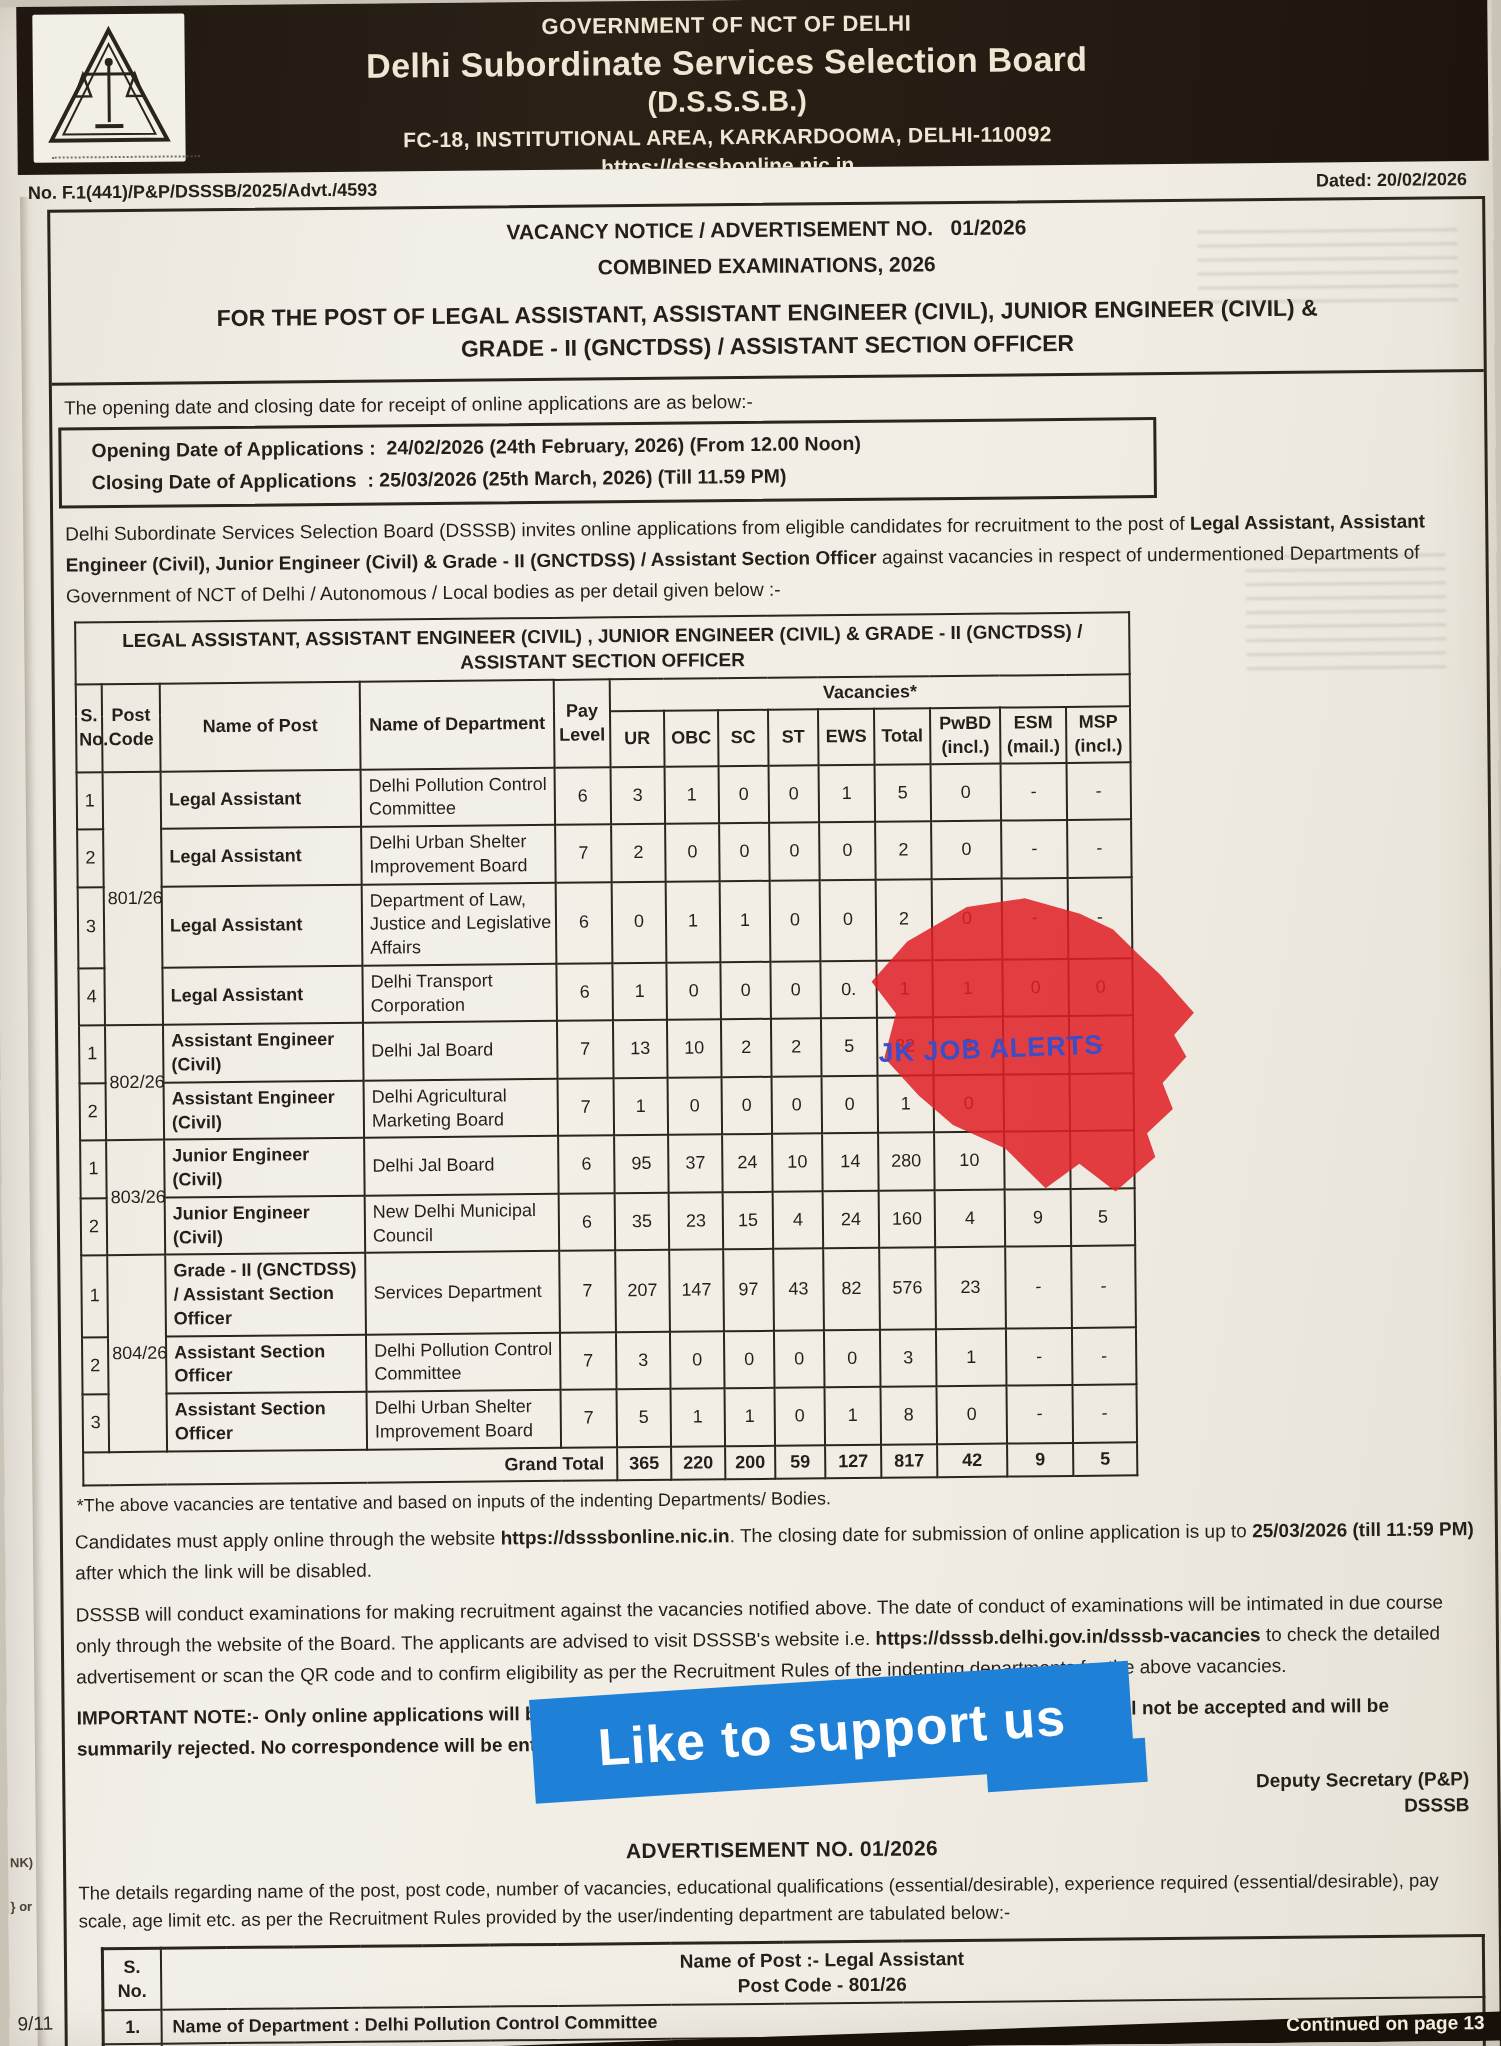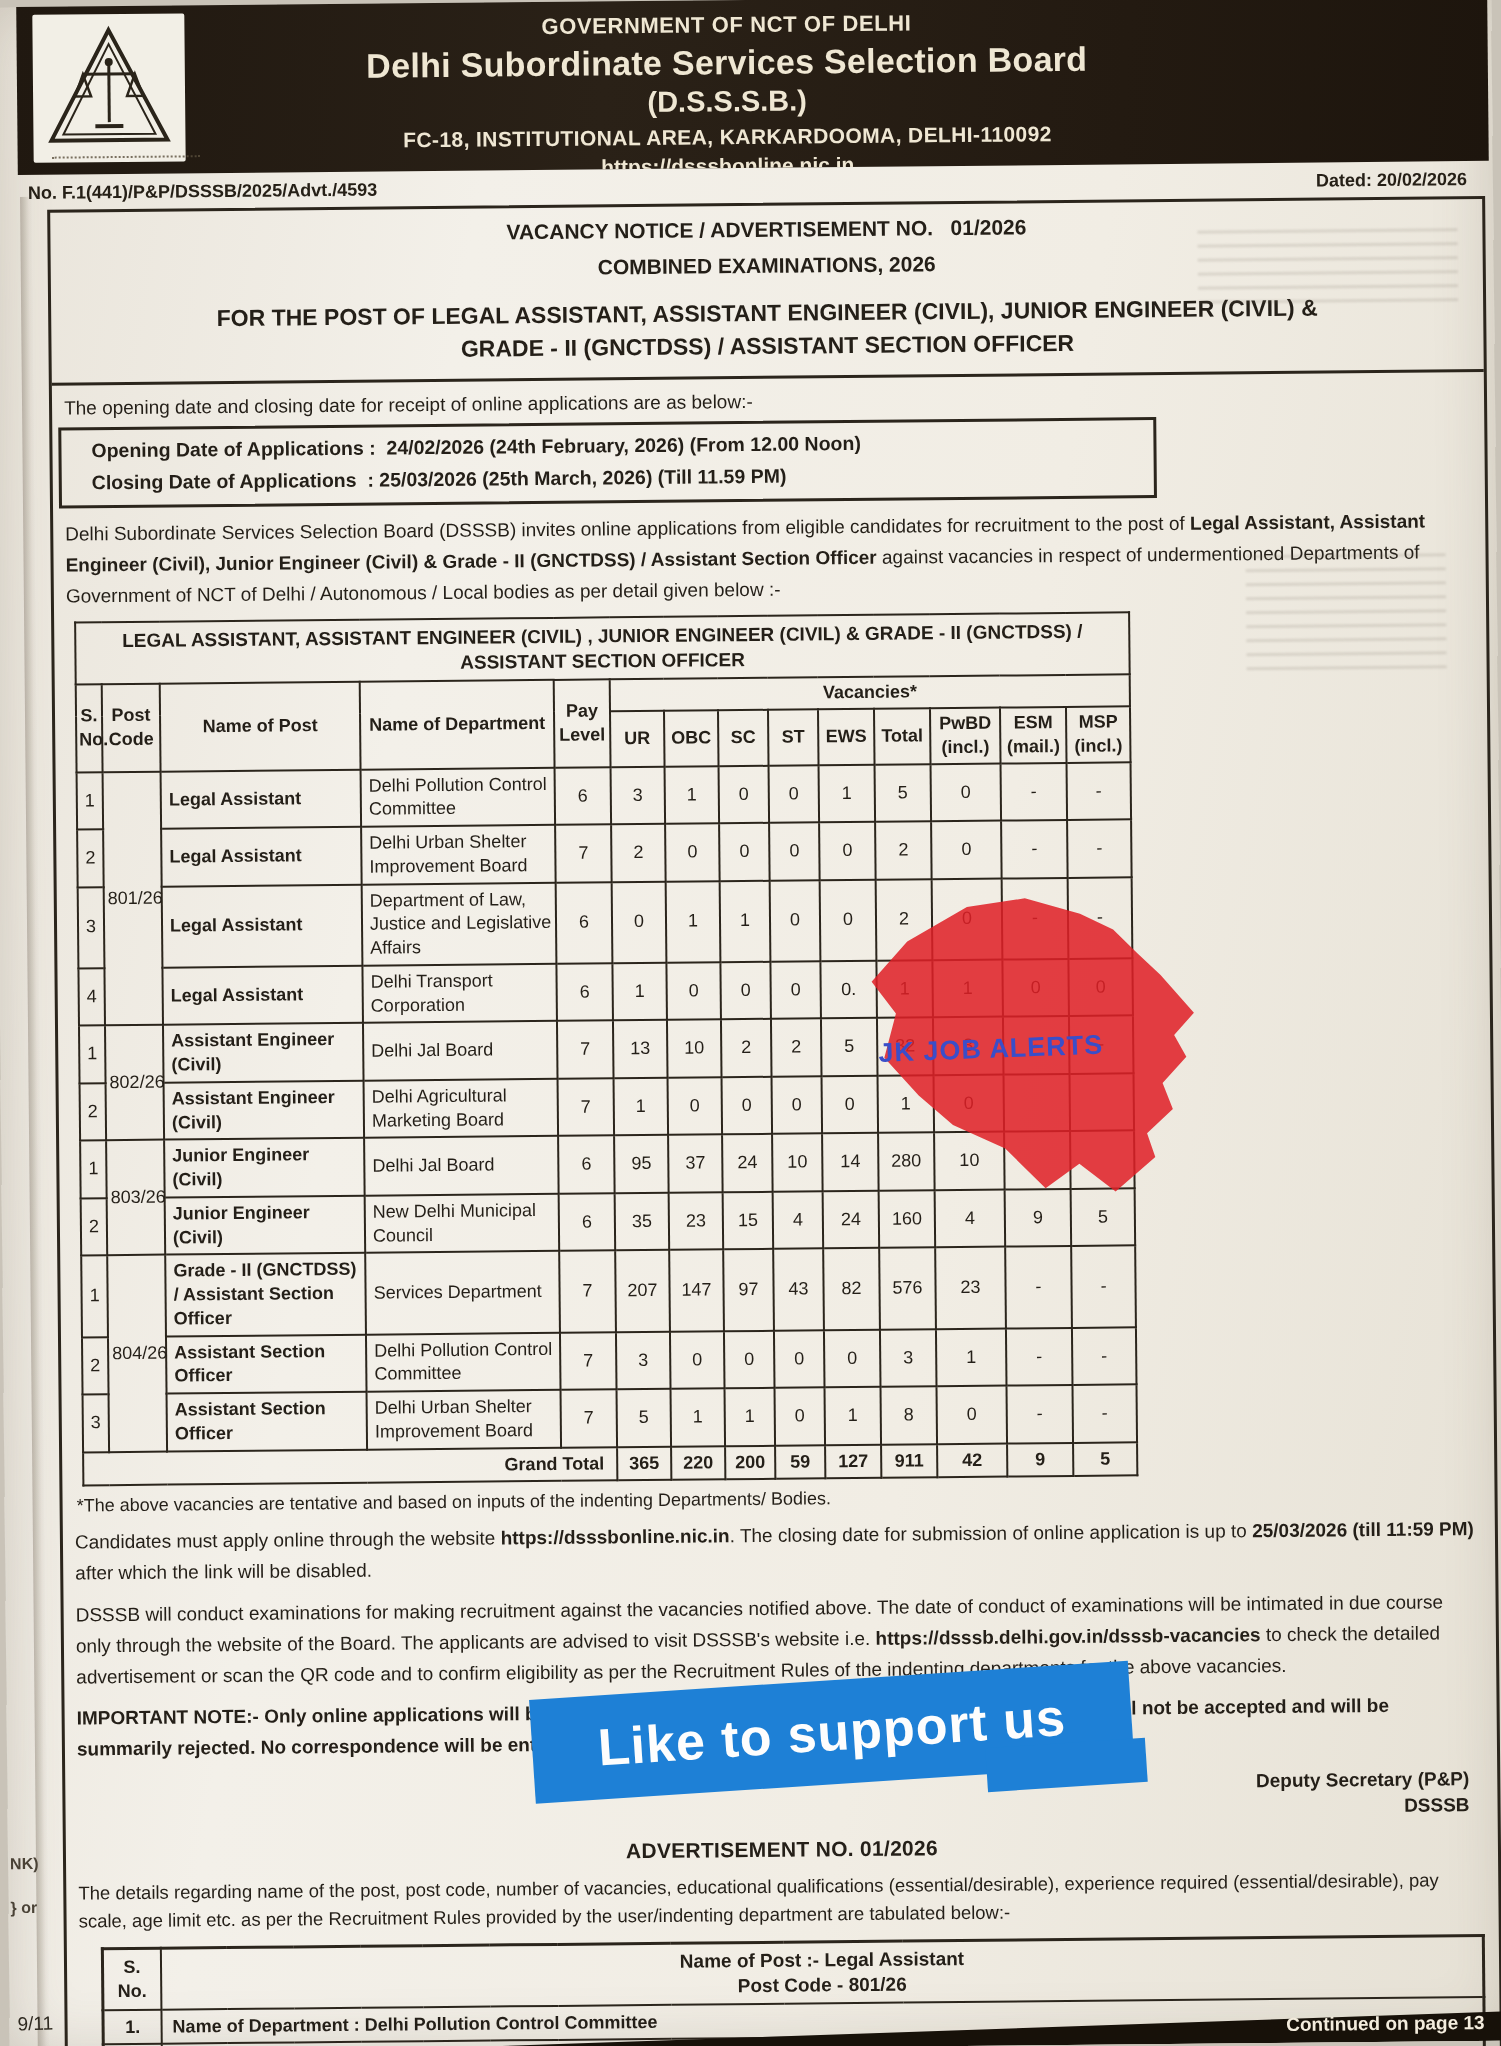--- a/index.html
+++ b/index.html
@@ -79,21 +79,21 @@
   .signature{text-align:right;margin:14px 28px 0 0;font-size:19px;font-weight:700;line-height:1.4;}
   .adv-heading{text-align:center;font-size:21px;font-weight:700;margin-top:12px;letter-spacing:.3px;}
   
   .ptab{width:1384px;margin:12px 0 0 34px;font-size:18px;border:3px solid #2b251c;}
   .ptab td{border:2px solid #2b251c;font-weight:700;text-align:center;padding:4px 4px;line-height:1.35;}
   .ptab .pl{text-align:left;padding-left:10px;}
   .pt-title div{font-size:19px;}
   
   .crease{position:absolute;left:28px;top:190px;bottom:0;width:12px;
     background:linear-gradient(90deg,rgba(92,80,62,.32),rgba(92,80,62,.05) 70%,transparent);}
-  .edge-frag{position:absolute;left:2px;font-size:16px;font-weight:700;color:#4a4236;}
+  .edge-frag{position:absolute;left:2px;font-size:13px;font-weight:700;color:#4a4236;}
   .page-num{position:absolute;left:8px;bottom:18px;font-size:19px;font-weight:400;color:#2e2920;transform:rotate(-1deg);}
   .bottom-wedge{position:absolute;left:430px;right:-2px;bottom:-2px;height:36px;background:#171109;
     clip-path:polygon(0 92%,100% 18%,100% 100%,0 100%);}
   .continued{position:absolute;right:26px;bottom:5px;color:#f3ecdd;font-size:19px;font-weight:700;}
   .ghost{position:absolute;opacity:.16;filter:blur(1.2px);
     background:repeating-linear-gradient(180deg,#6b6154 0 3px,transparent 3px 14px);}
   .hindi-squiggle{position:absolute;left:18px;bottom:4px;width:148px;height:7px;
     border-bottom:2px dotted #5a503e;opacity:.8;}
 </style>
 </head>
@@ -364,21 +364,21 @@
           <td>-</td>
           <td>-</td>
         </tr>
         <tr class="gt">
           <td class="gt-label" colspan="5">Grand Total</td>
           <td>365</td>
           <td>220</td>
           <td>200</td>
           <td>59</td>
           <td>127</td>
-          <td>911</td>
+          <td>817</td>
           <td>42</td>
           <td>9</td>
           <td>5</td>
         </tr>
       </tbody>
         </table>
 
       <svg class="map-overlay" viewBox="0 0 346 306">
         <path d="M112 10 L170 2 L225 18 L258 34 L282 58 L305 80 L338 118 L318 140 L330 162 L306 188
                  L316 214 L290 238 L298 262 L258 296 L222 268 L188 292 L148 252 L96 228 L62 198

